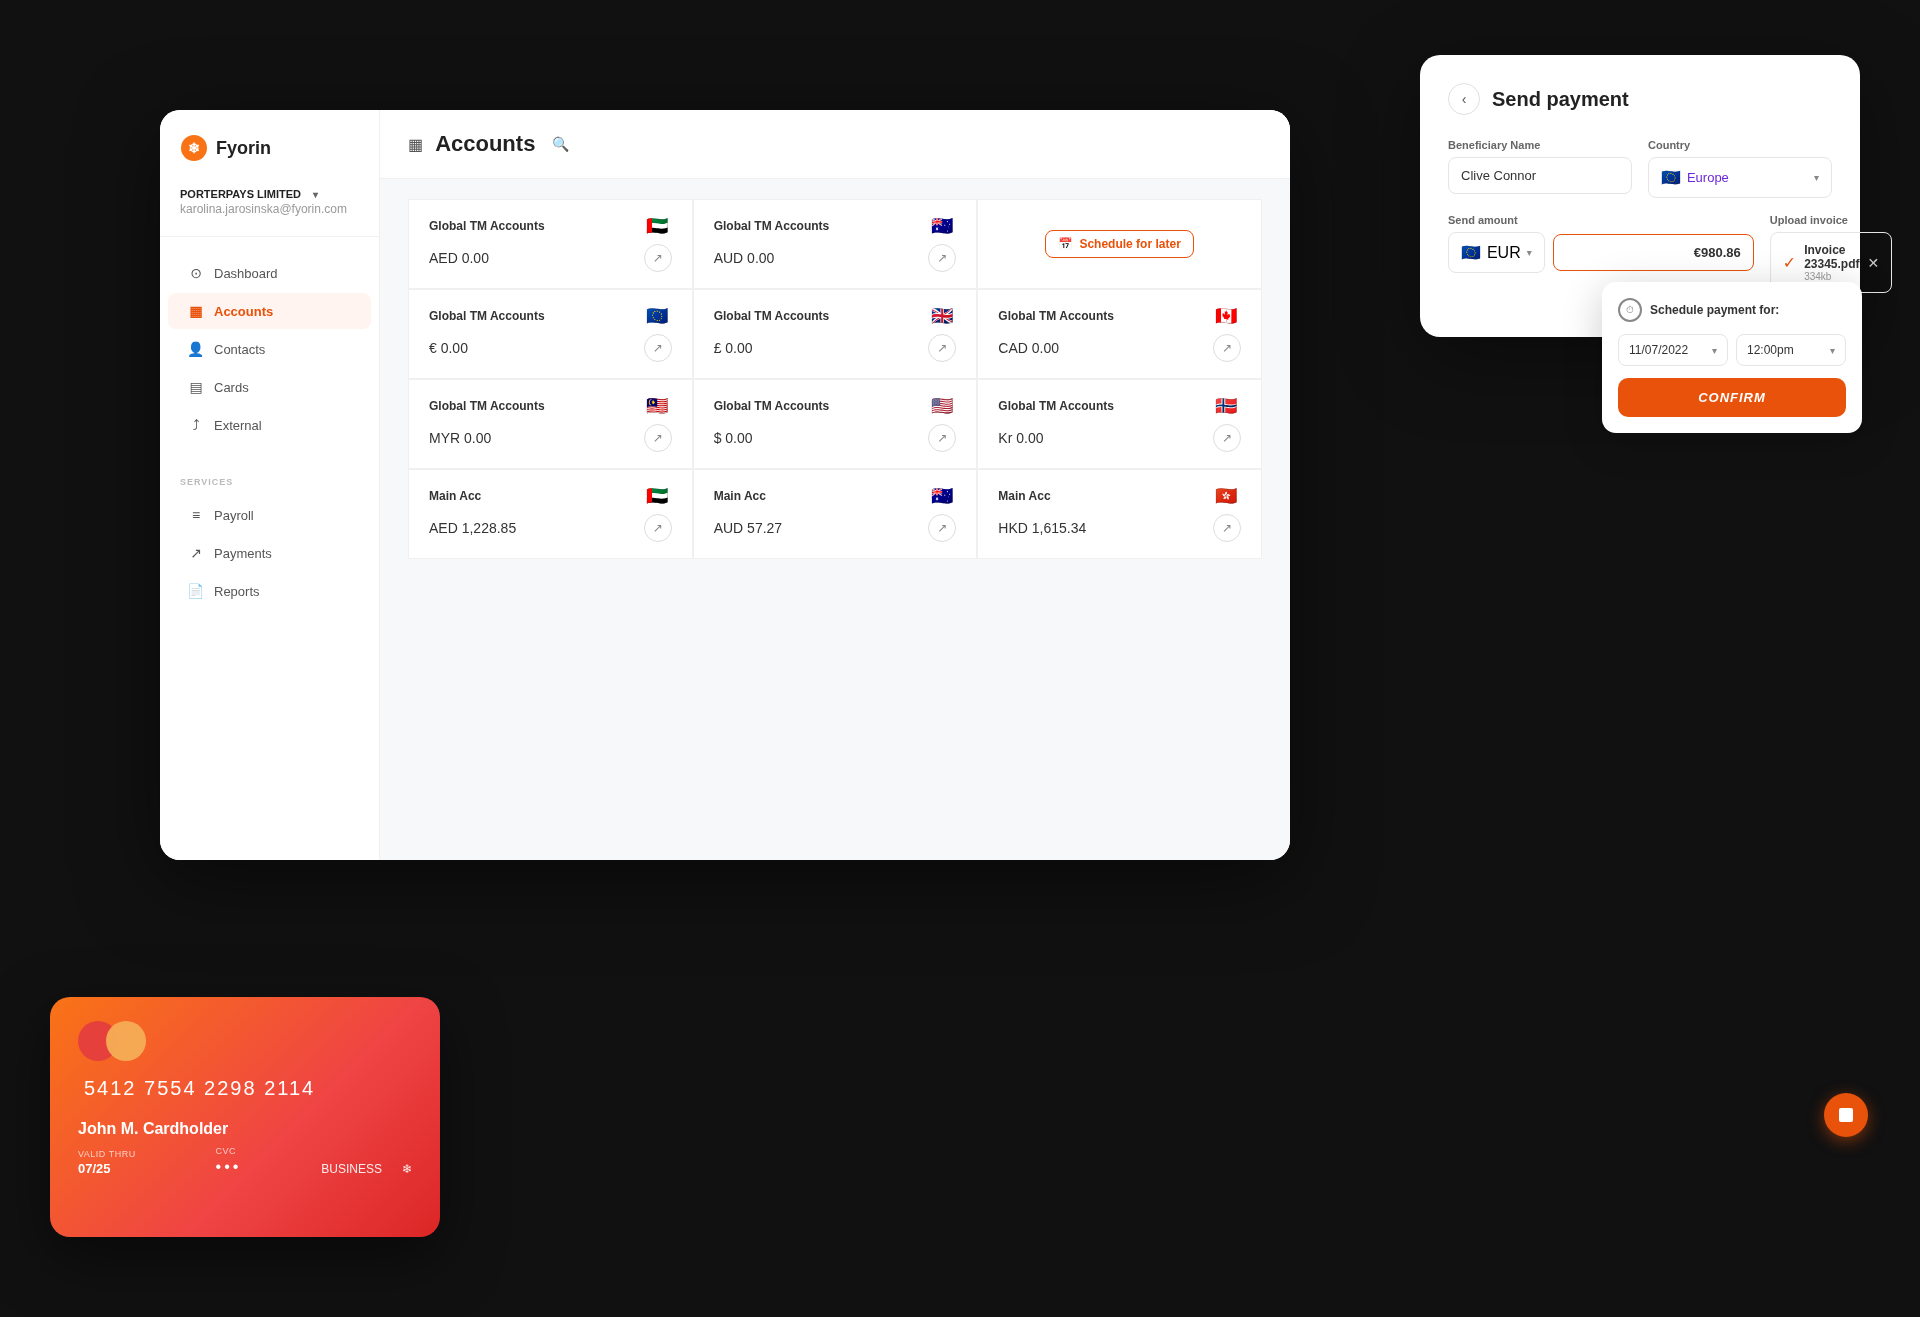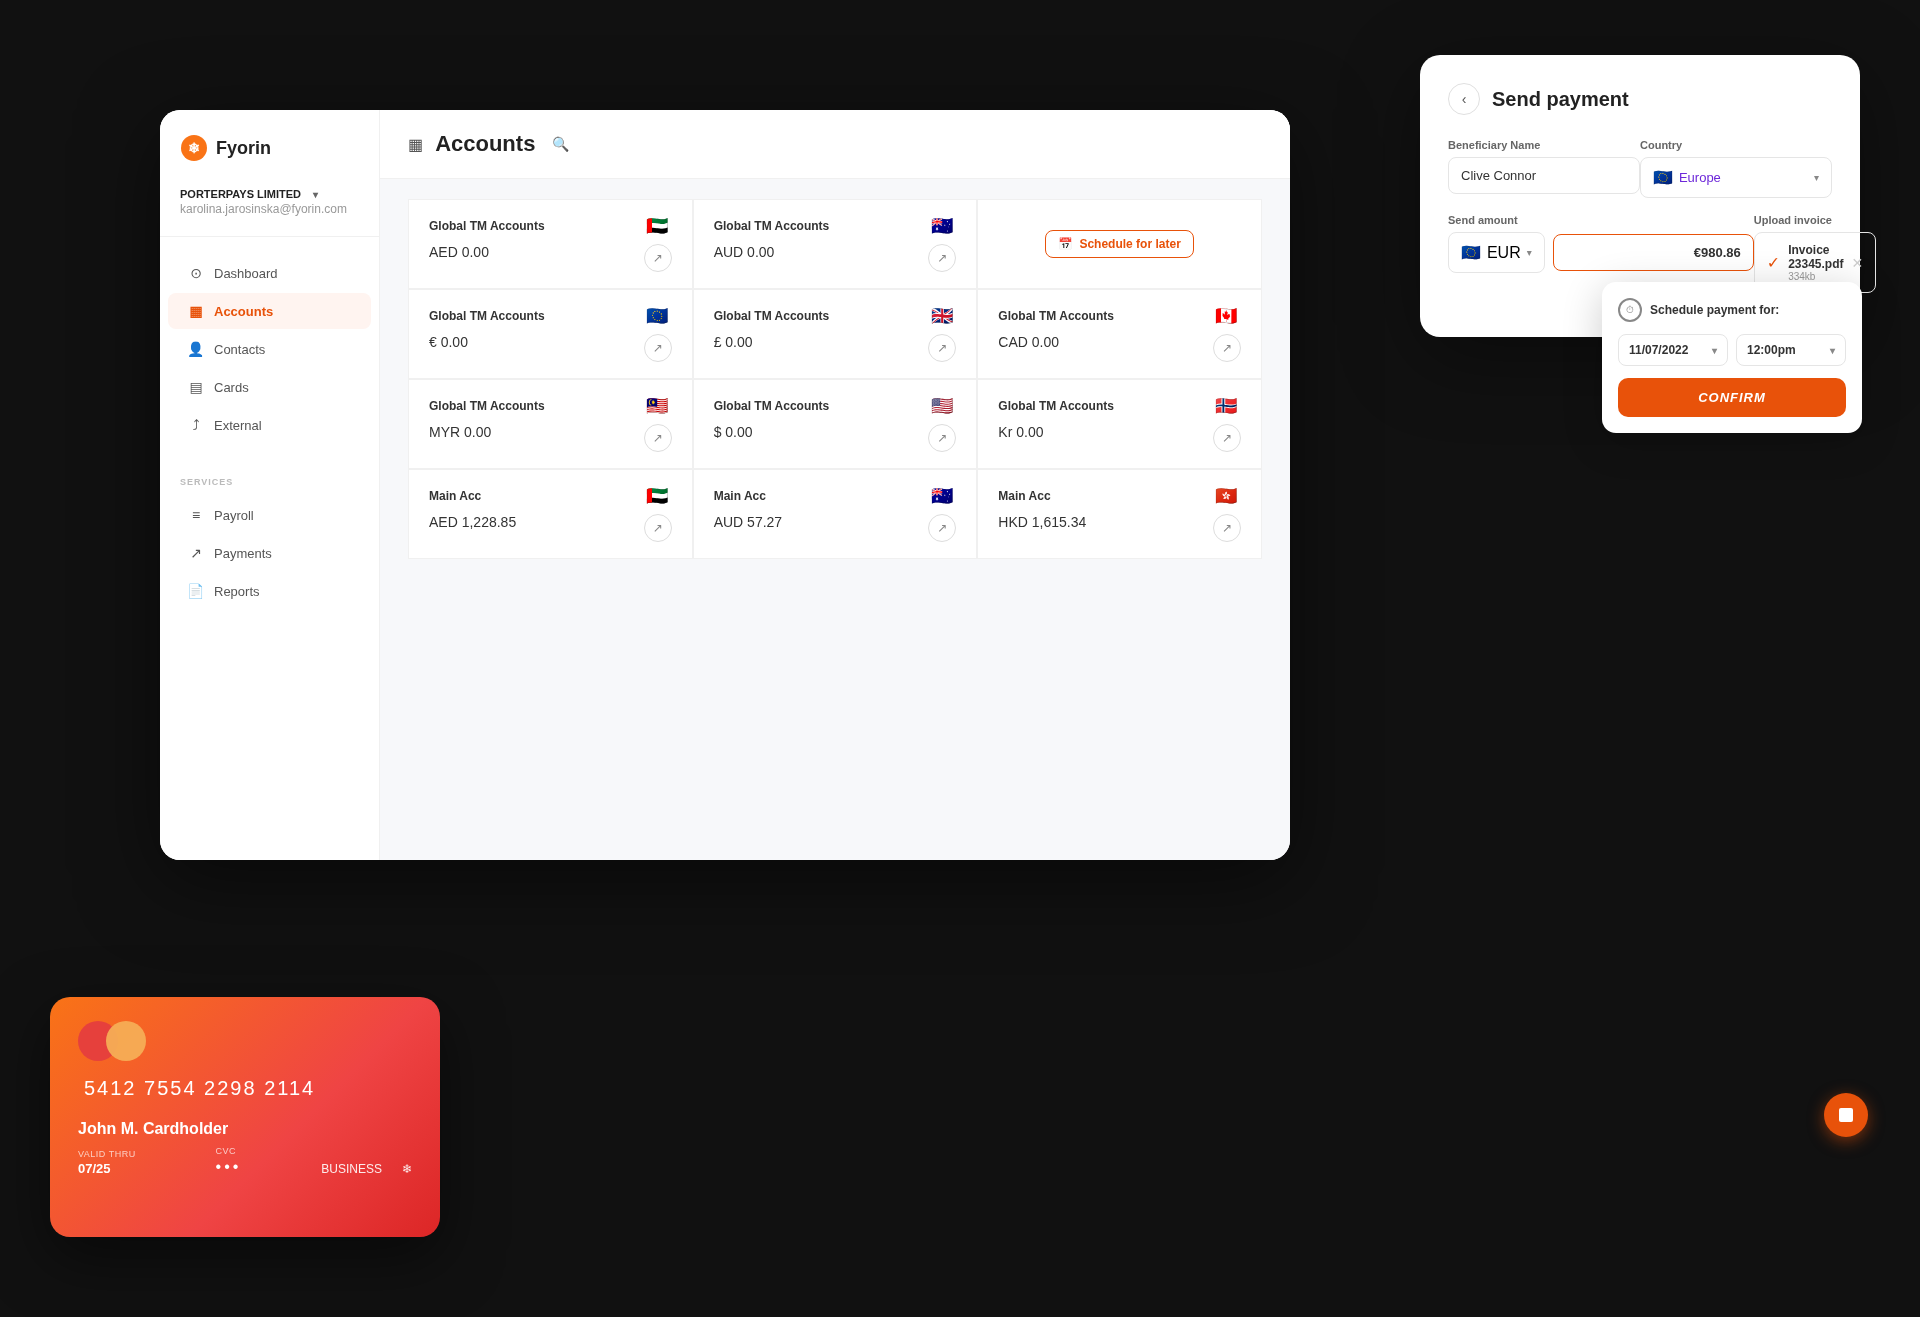--- a/index.html
+++ b/index.html
@@ -173,20 +173,21 @@
       height: 20px;
       border-radius: 3px;
       overflow: hidden;
       display: inline-flex;
       align-items: center;
       justify-content: center;
       font-size: 18px;
     }
     .account-card-footer {
       display: flex;
+      align-items: center;
       justify-content: space-between;
     }
     .account-balance {
       font-size: 14px;
       font-weight: 500;
       color: #333;
     }
     .send-btn {
       width: 28px;
       height: 28px;
@@ -233,20 +234,21 @@
       color: #555;
     }
     .modal-title {
       font-size: 20px;
       font-weight: 700;
       color: #222;
     }
     .form-row {
       display: grid;
       grid-template-columns: 1fr 1fr;
+      gap: 16px;
       margin-bottom: 16px;
     }
     .form-group {
       display: flex;
       flex-direction: column;
       gap: 6px;
     }
     .form-label {
       font-size: 11px;
       font-weight: 600;
@@ -380,21 +382,20 @@
       border: 1.5px solid #e5e5e5;
       border-radius: 8px;
       padding: 8px 10px;
       font-size: 12px;
       color: #333;
       cursor: pointer;
       background: #fff;
       display: flex;
       align-items: center;
       justify-content: space-between;
-      font-weight: bold;
     }
     .confirm-btn {
       width: 100%;
       background: #e8520a;
       color: #fff;
       border: none;
       border-radius: 10px;
       padding: 12px;
       font-size: 13px;
       font-weight: 700;

